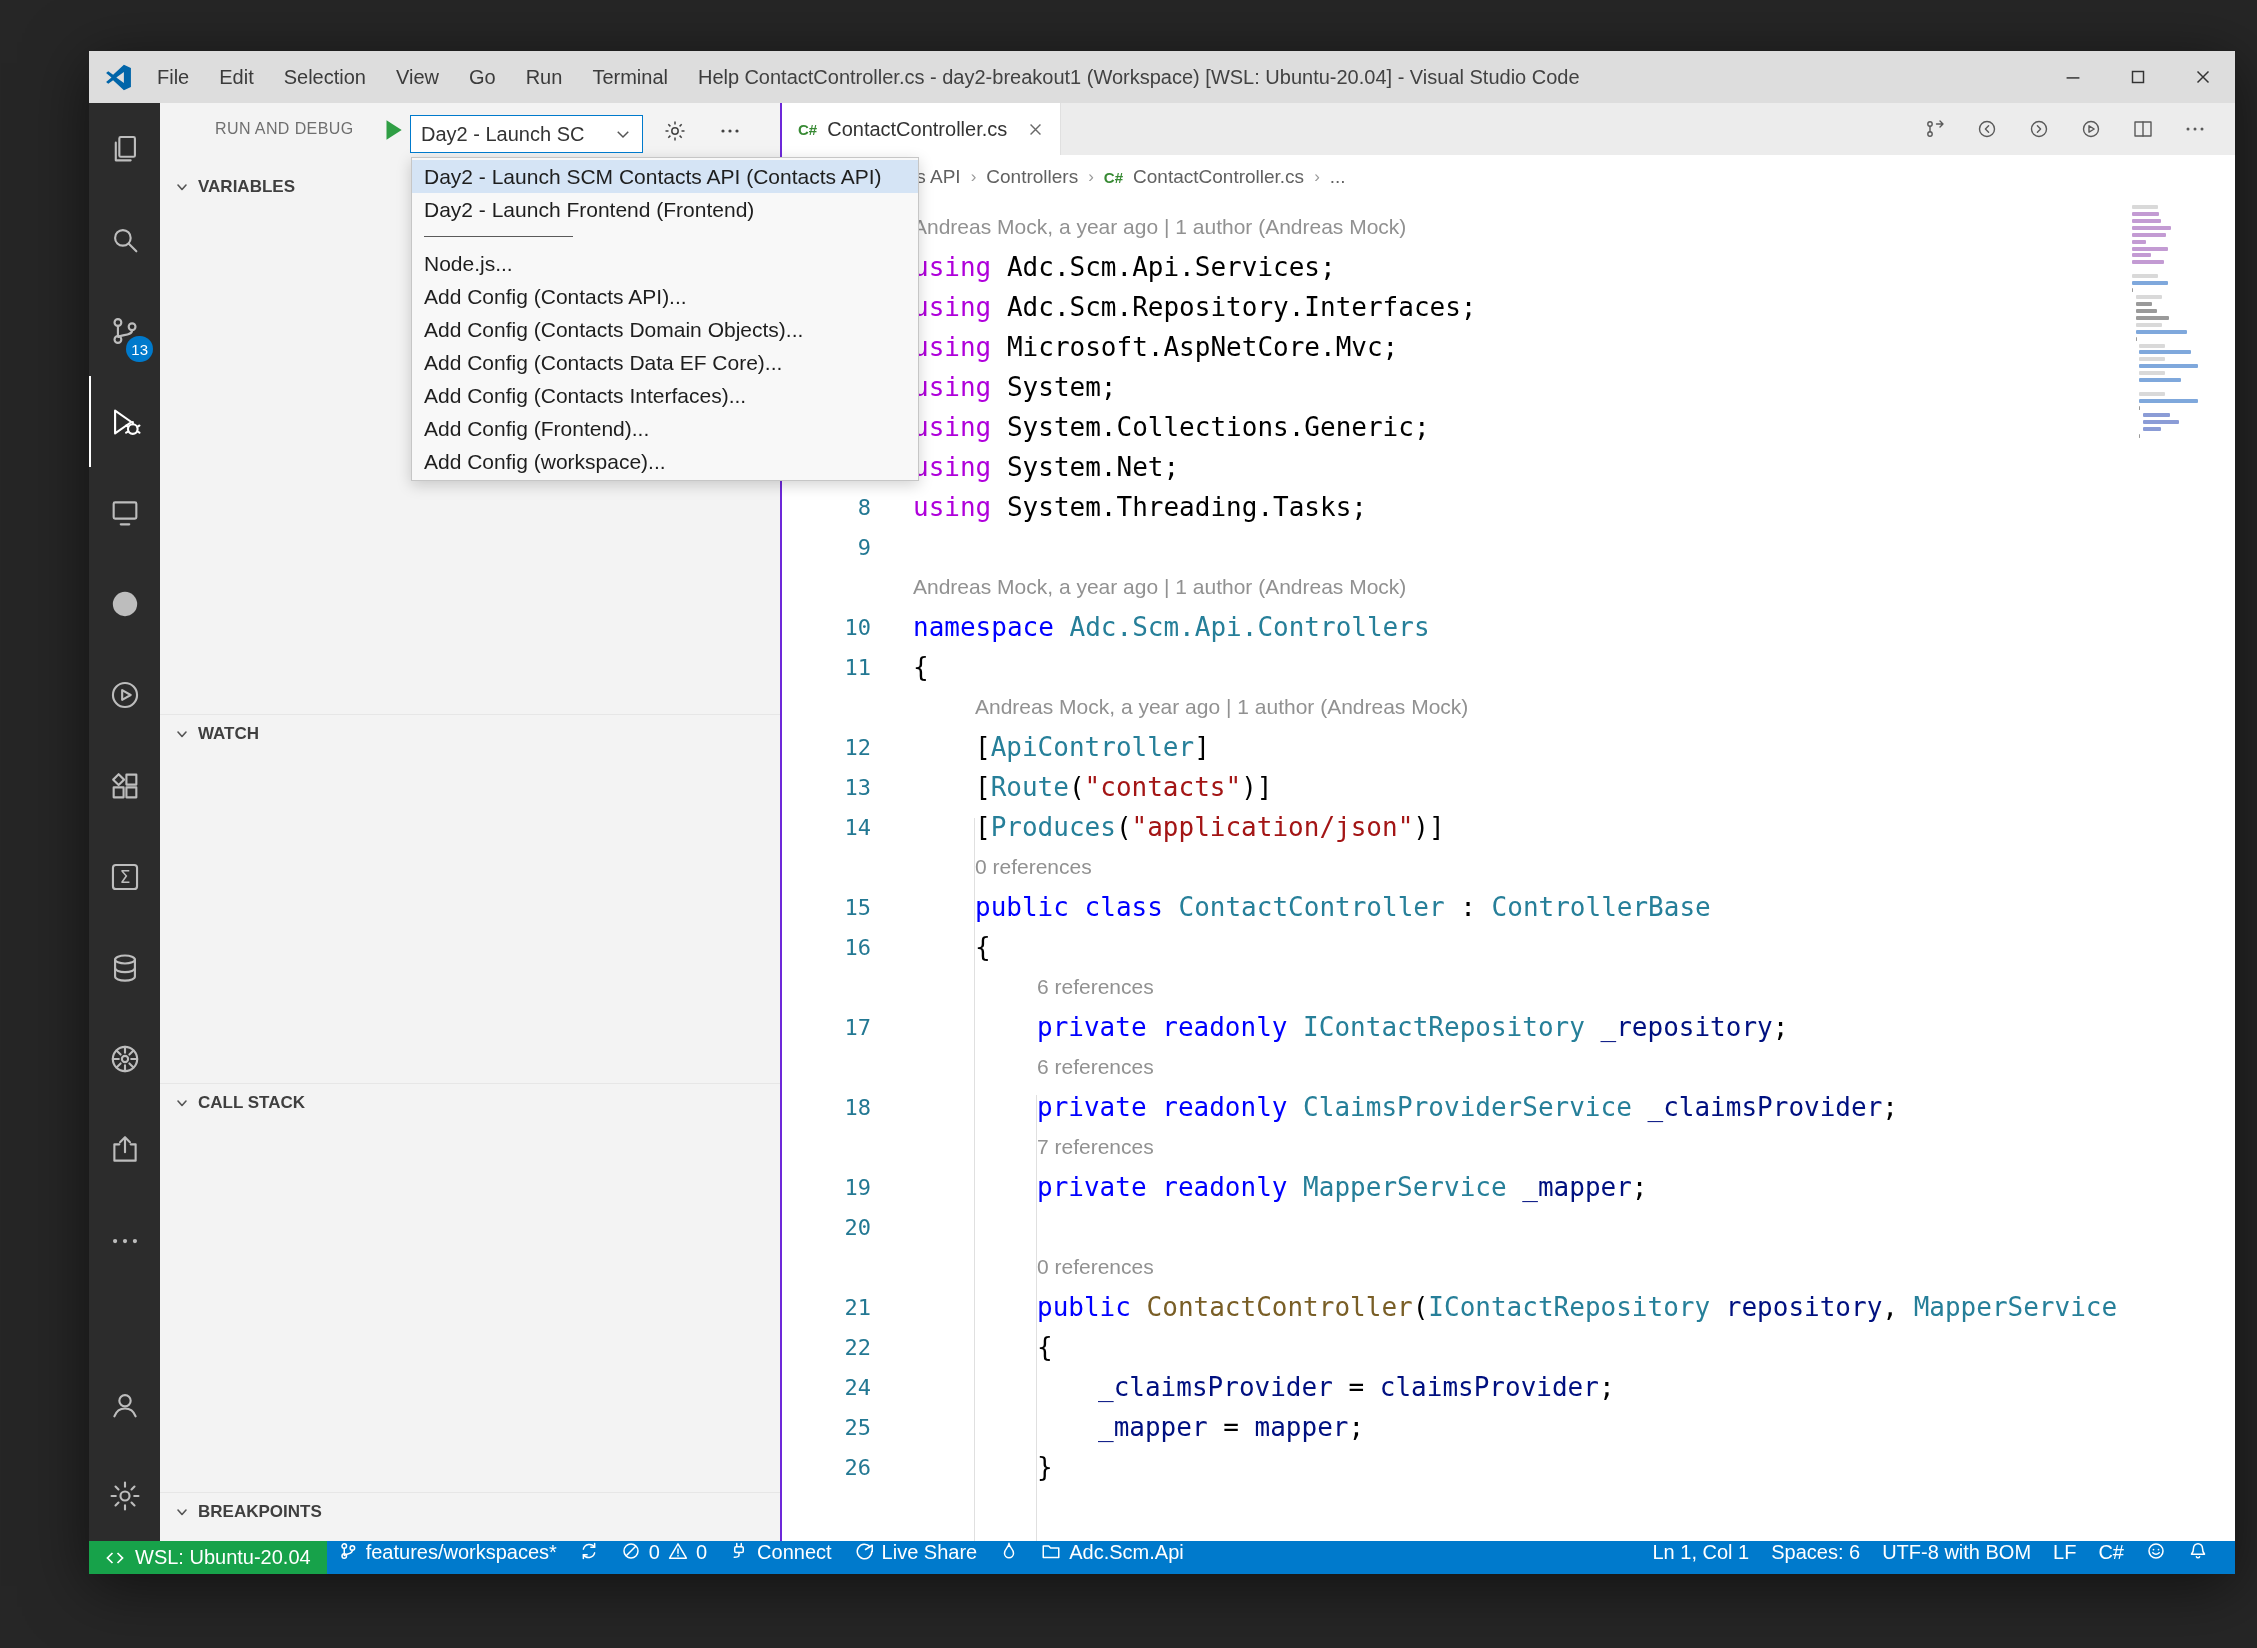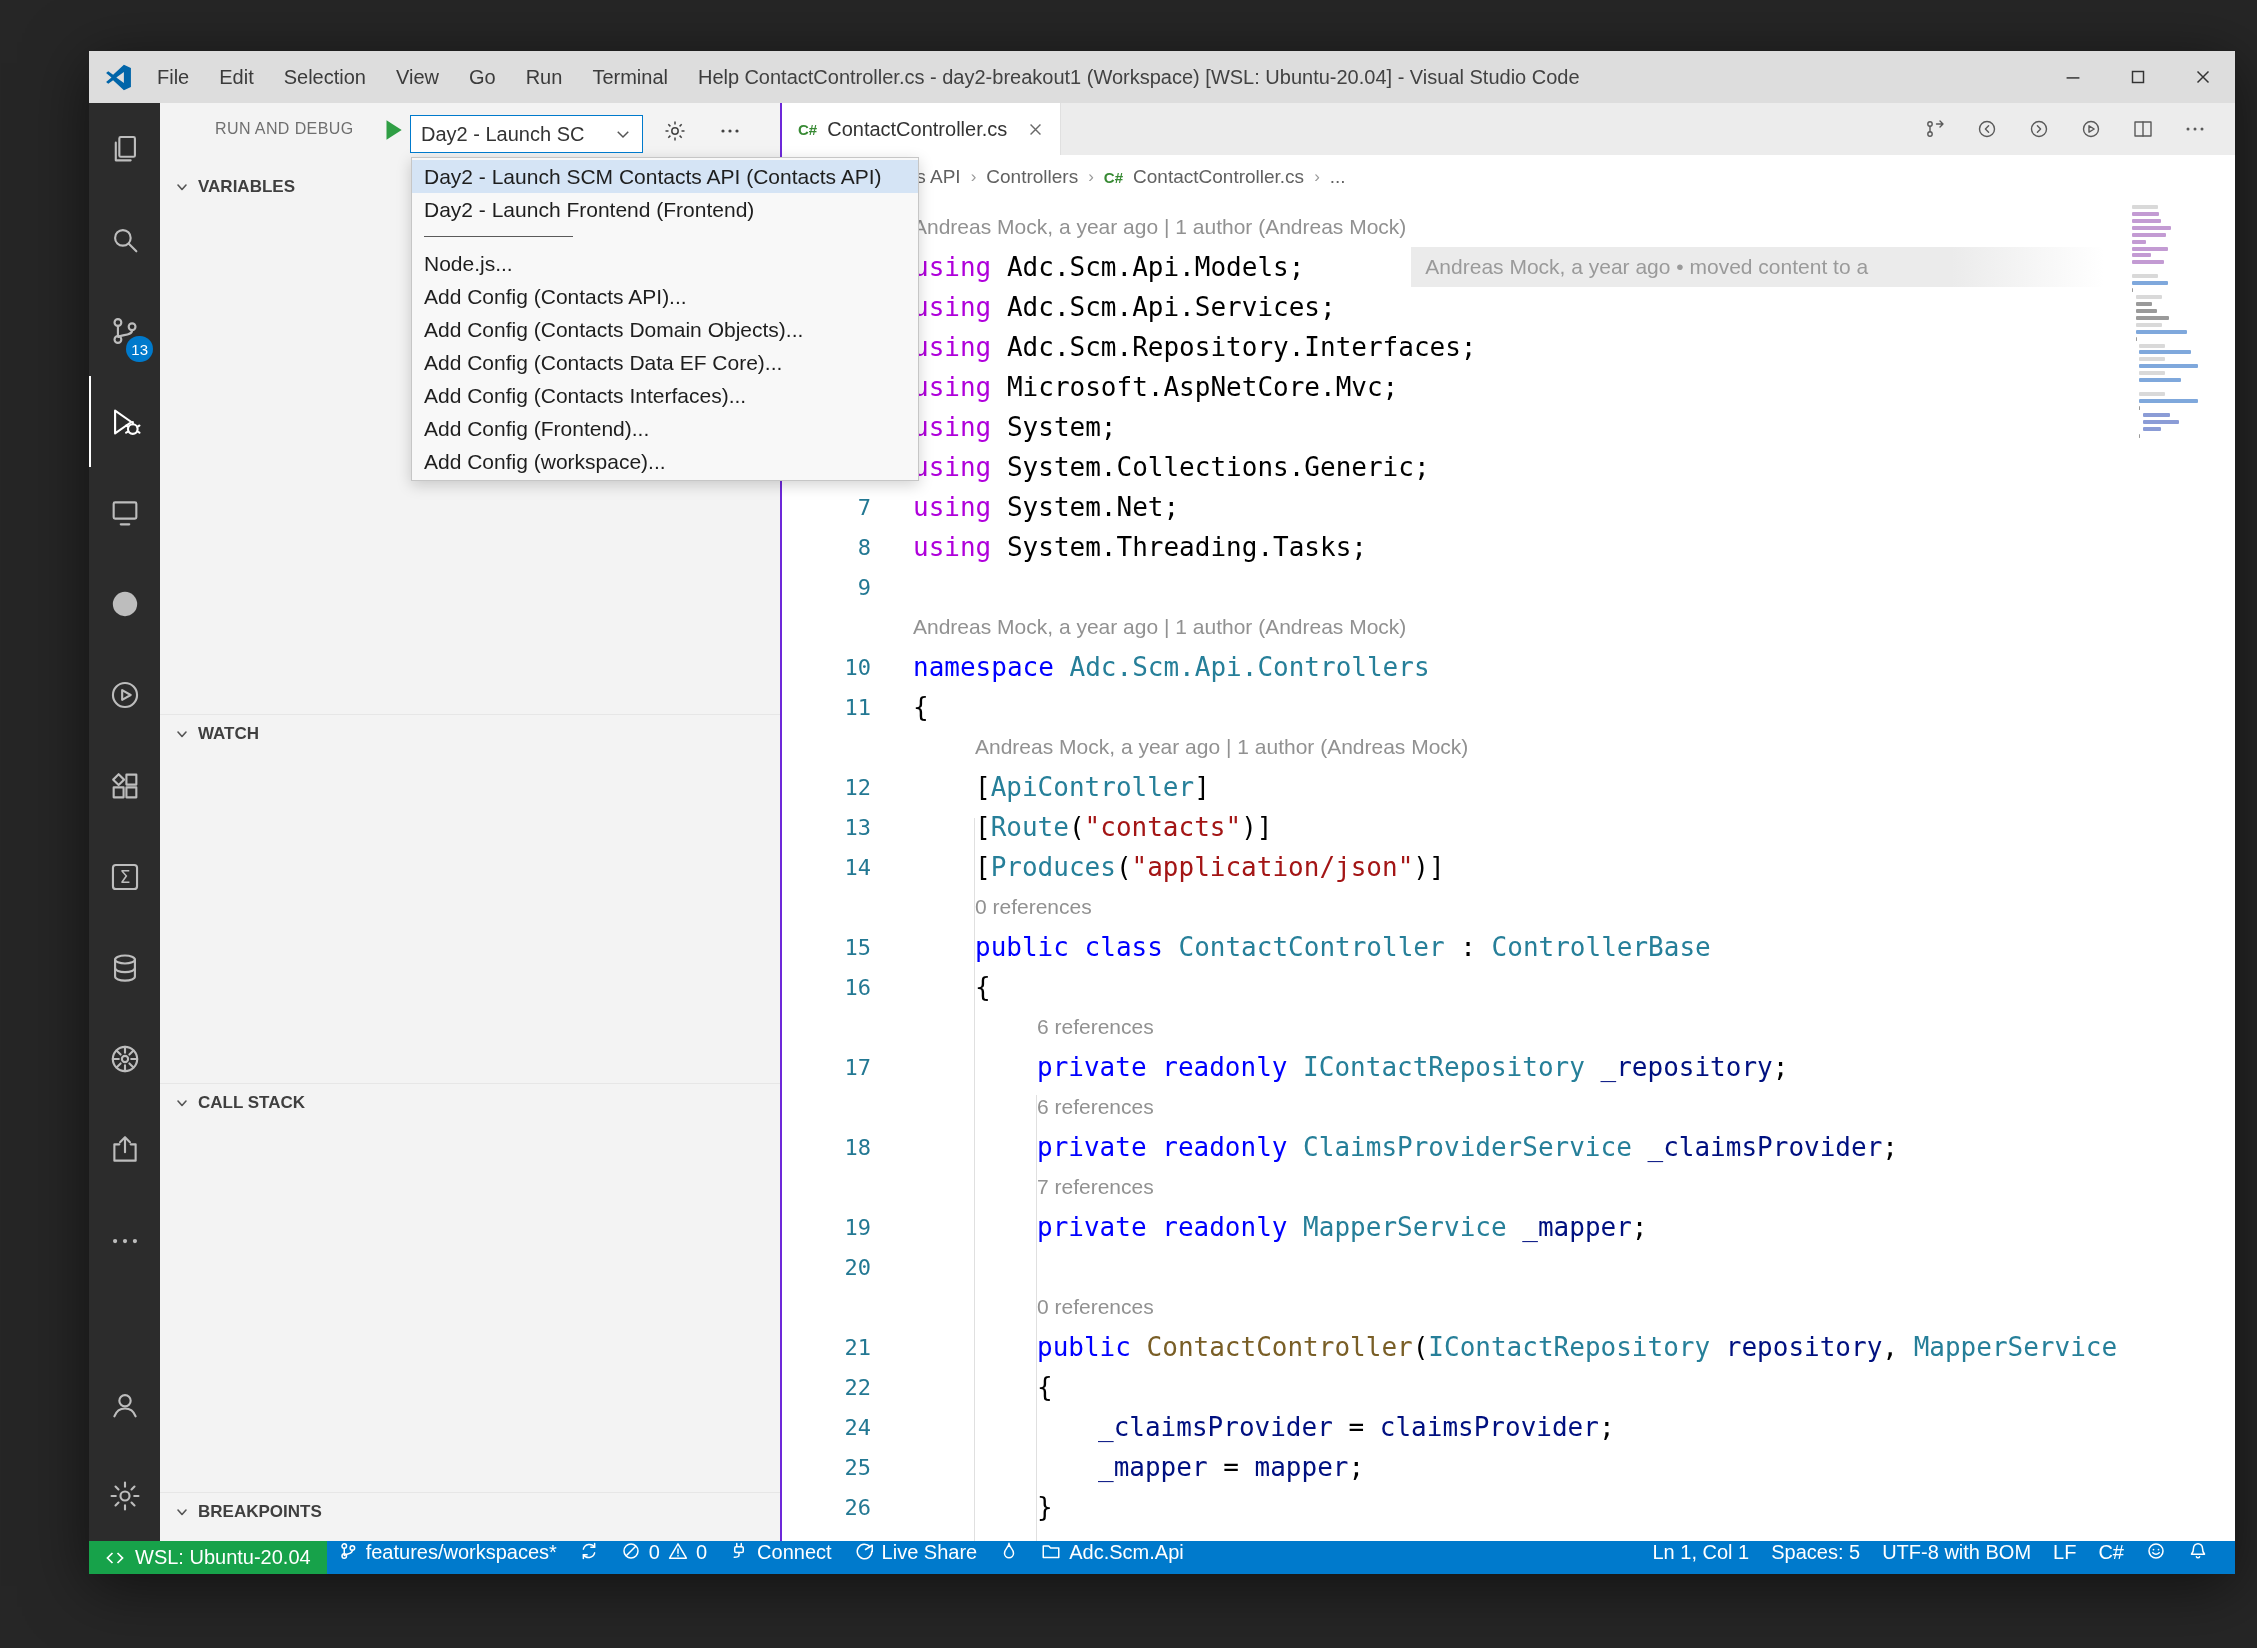--- a/index.html
+++ b/index.html
@@ -371,25 +371,20 @@
           <span>ContactController.cs</span>
           <span class="bc-sep">›</span>
           <span>...</span>
         </div>
       <div class="code" id="code">
         <div class="guide" id="guide1"></div>
         <div class="guide" id="guide2"></div>
       <div class="crow lens">
             <span class="gut"></span>
             <span class="ltx" style="padding-left: 0px;">Andreas Mock, a year ago | 1 author (Andreas Mock)</span>
-          </div>
-          <div class="crow">
-            <span class="gut">1</span>
-            <span class="ltx" style="padding-left: 0px;"><span class="tk-kw2">using </span><span class="tk-pln">Adc.Scm.Api.Models;</span></span>
-            <span class="blame">Andreas Mock, a year ago • moved content to a</span>
           </div>
           <div class="crow">
             <span class="gut">2</span>
             <span class="ltx" style="padding-left: 0px;"><span class="tk-kw2">using </span><span class="tk-pln">Adc.Scm.Api.Services;</span></span>
           </div>
           <div class="crow">
             <span class="gut">3</span>
             <span class="ltx" style="padding-left: 0px;"><span class="tk-kw2">using </span><span class="tk-pln">Adc.Scm.Repository.Interfaces;</span></span>
           </div>
           <div class="crow">
@@ -637,21 +632,21 @@
             </svg>
           </span>
           <span>Adc.Scm.Api</span>
         </span>
       </div>
     <div class="sb-group sb-right" id="sb-right">
         <span class="sb-item">
           <span>Ln 1, Col 1</span>
         </span>
         <span class="sb-item">
-          <span>Spaces: 5</span>
+          <span>Spaces: 6</span>
         </span>
         <span class="sb-item">
           <span>UTF-8 with BOM</span>
         </span>
         <span class="sb-item">
           <span>LF</span>
         </span>
         <span class="sb-item">
           <span>C#</span>
         </span>

